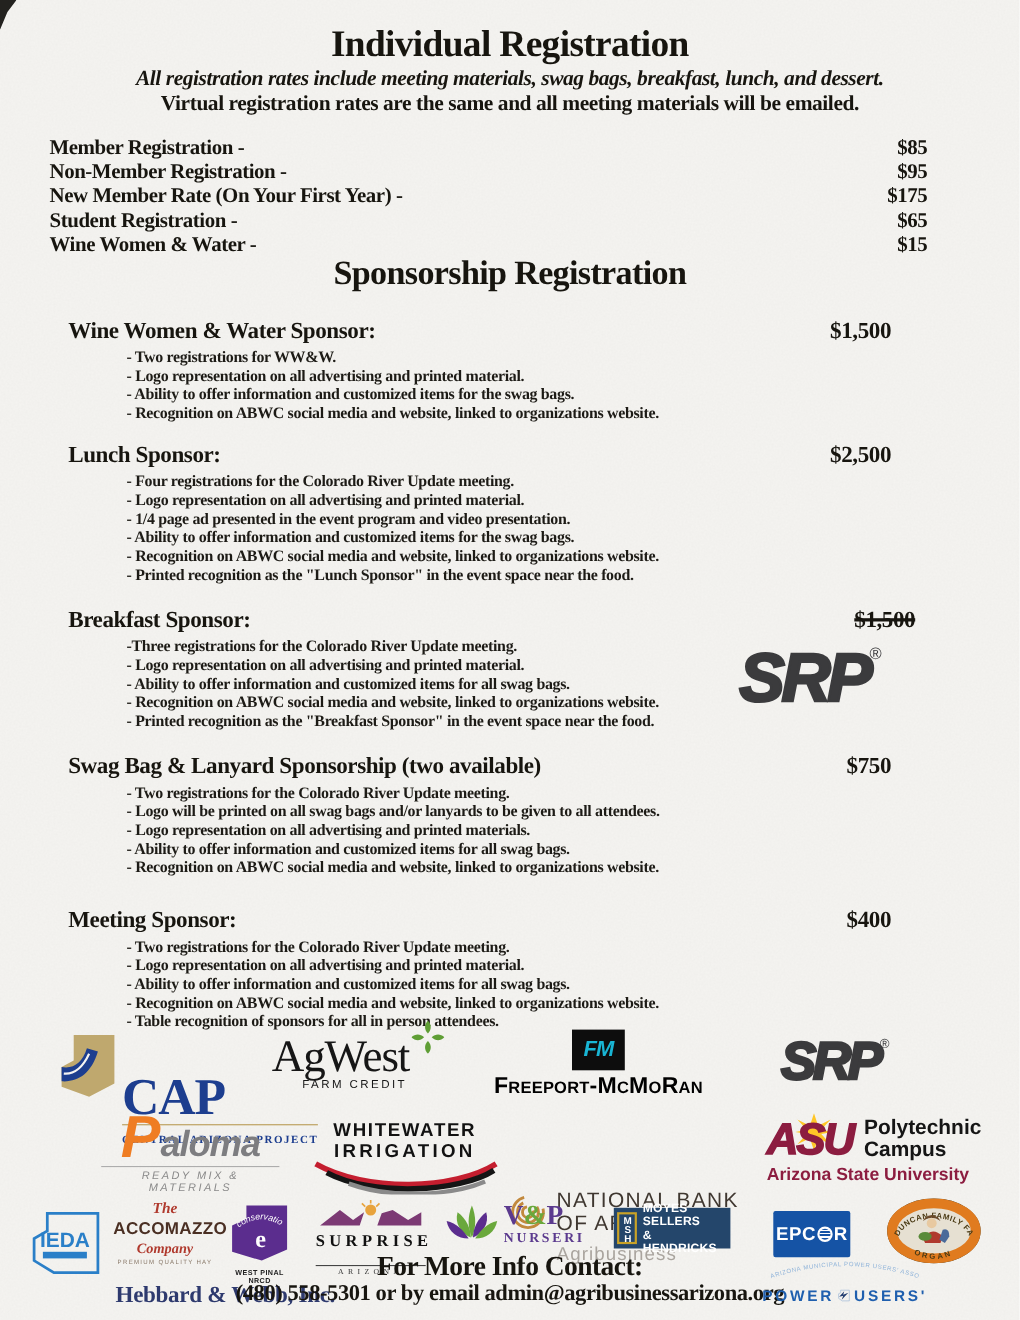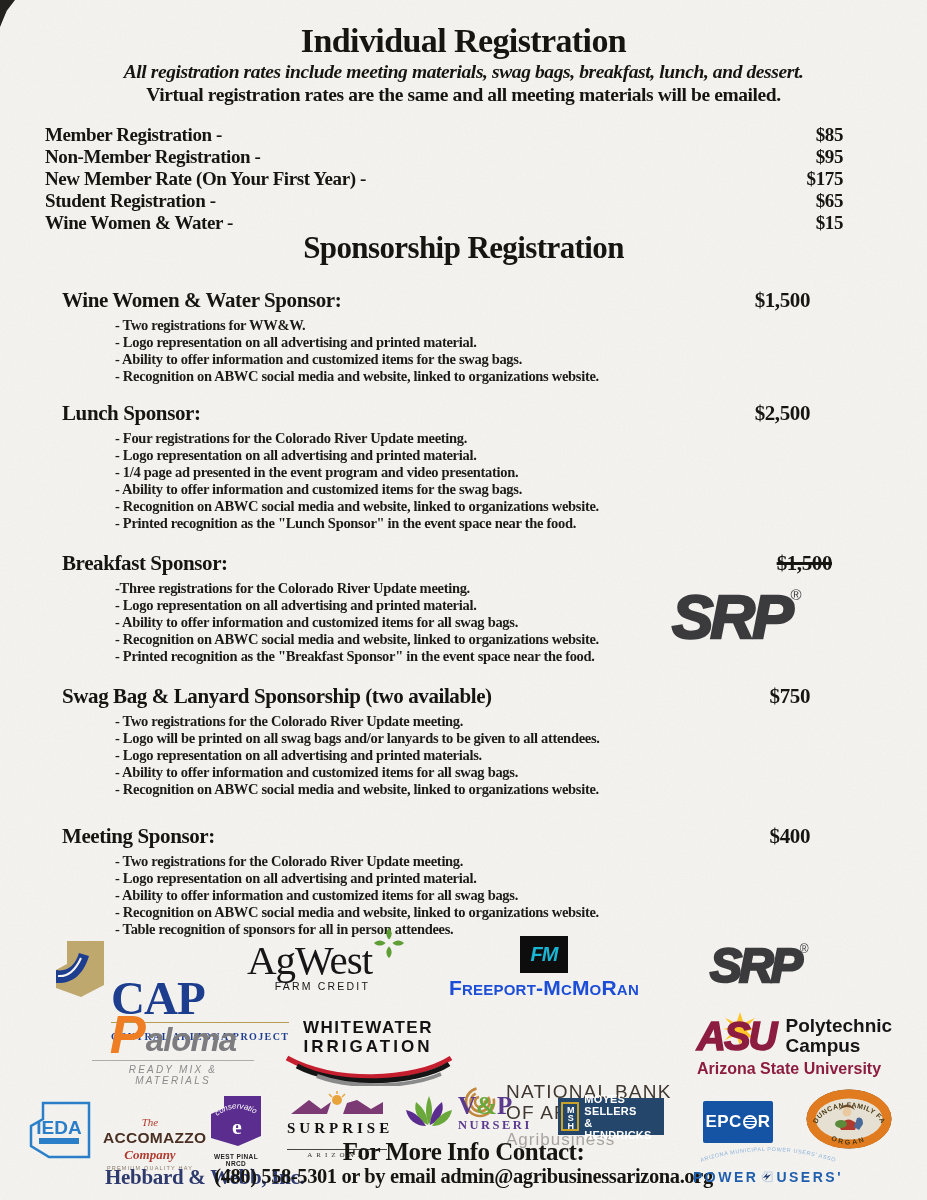--- a/index.html
+++ b/index.html
@@ -61,21 +61,21 @@
   .agw-clover { position:absolute; right:-32px; top:-8px; }
   .agw-sub { font-size:10.5px; letter-spacing:2.2px; color:#161616; text-align:right;
              font-family:"Liberation Sans", sans-serif; margin-top:-4px; padding-right:2px; }
 
   .logo-fm { position:absolute; top:936px; left:432px; width:224px; text-align:center; }
   .fm-box { width:48px; height:37px; background:#0d0d0d; margin:0 auto; display:flex;
             align-items:center; justify-content:center; }
   .fm-mono { font-family:"Liberation Sans", sans-serif; font-weight:700; font-style:italic;
              font-size:20px; color:#19b5d4; letter-spacing:-1px; }
   .fm-name { margin-top:3px; font-family:"Liberation Sans", sans-serif; font-weight:700;
-             font-size:21px; letter-spacing:0.2px; color:#1d4ed8; font-variant:small-caps; }
+             font-size:21px; letter-spacing:0.2px; color:#000000; font-variant:small-caps; }
 
   
   .logo-paloma { position:absolute; top:1012px; left:92px; width:162px; }
   .pal-row { display:flex; align-items:flex-end; justify-content:center; }
   .pal-p { font-family:"Liberation Sans", sans-serif; font-weight:700; font-style:italic;
            font-size:54px; line-height:44px; color:#ef7d23; }
   .pal-rest { font-family:"Liberation Sans", sans-serif; font-weight:700; font-style:italic;
               font-size:33px; line-height:33px; color:#7d7d80; letter-spacing:-1px; }
   .pal-sub { margin-top:4px; border-top:1px solid #adadad; padding-top:3px; text-align:center;
              font-family:"Liberation Sans", sans-serif; font-style:italic; font-size:10px;
@@ -101,21 +101,21 @@
              letter-spacing:-2px; -webkit-text-stroke:1.5px #8c1d40; z-index:1; }
   .asu-burst { position:absolute; left:26px; top:-4px; z-index:-1; }
   .asu-campus { margin-left:10px; font-family:"Liberation Sans", sans-serif; font-weight:700;
                 font-size:19px; line-height:20px; color:#151515; }
   .asu-univ { font-family:"Liberation Sans", sans-serif; font-weight:700; font-size:16px;
               color:#8c1d40; margin-top:4px; }
 
   
   .logo-ieda { position:absolute; top:1100px; left:25px; }
   .logo-acc { position:absolute; top:1092px; left:103px; width:94px; text-align:center; }
-  .acc-the { font-style:italic; font-weight:400; font-size:11px; color:#b03a2e;margin-top:24px; }
+  .acc-the { font-style:italic; font-weight:700; font-size:14px; color:#b03a2e; }
   .acc-name { font-family:"Liberation Sans", sans-serif; font-weight:700; font-size:15.5px;
               letter-spacing:0.3px; color:#4a2f23; margin-top:1px; }
   .acc-co { font-style:italic; font-weight:700; font-size:13px; color:#b03a2e; }
   .acc-sub { font-family:"Liberation Sans", sans-serif; font-size:5.5px; letter-spacing:1.2px;
              color:#8a7a6a; margin-top:2px; }
   .logo-nrcd { position:absolute; top:1094px; left:206px; width:60px; text-align:center; }
   .nrcd-sub { font-family:"Liberation Sans", sans-serif; font-weight:700; font-size:6.5px;
               letter-spacing:0.4px; color:#222; margin-top:1px; }
   .logo-sur { position:absolute; top:1090px; left:287px; width:100px; text-align:center; }
   .sur-name { font-size:15px; font-weight:700; letter-spacing:4px; color:#111;

